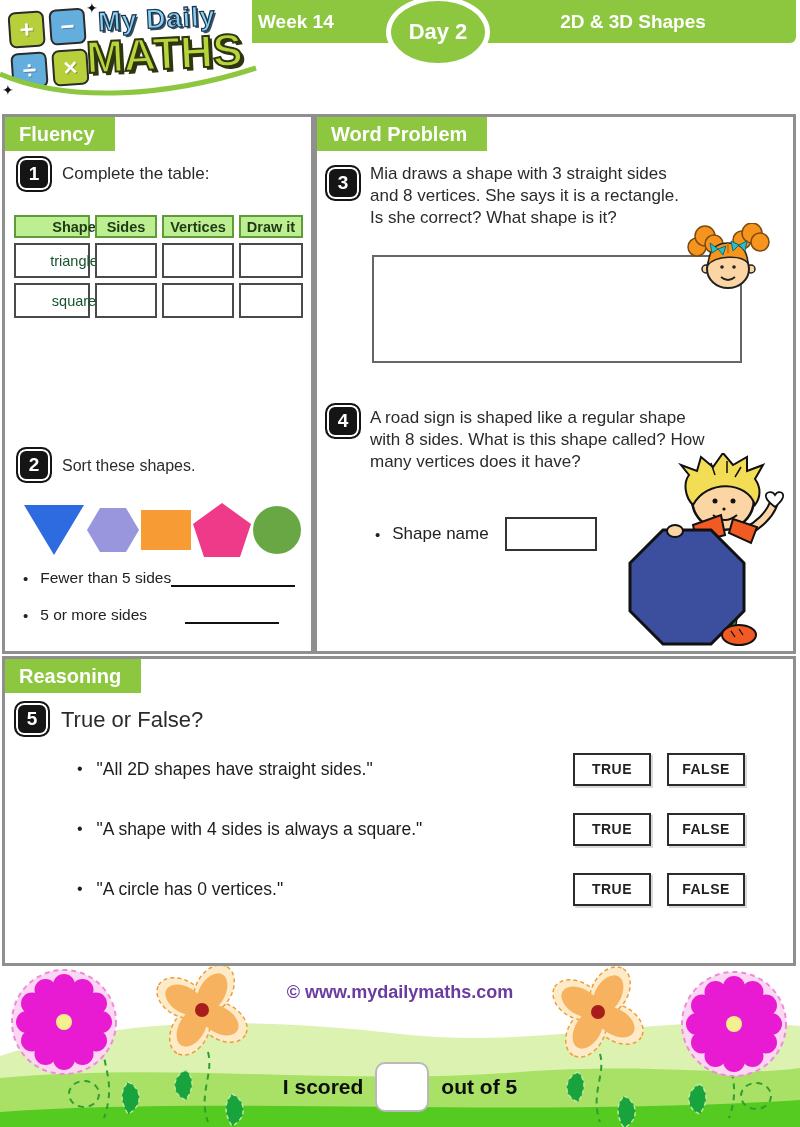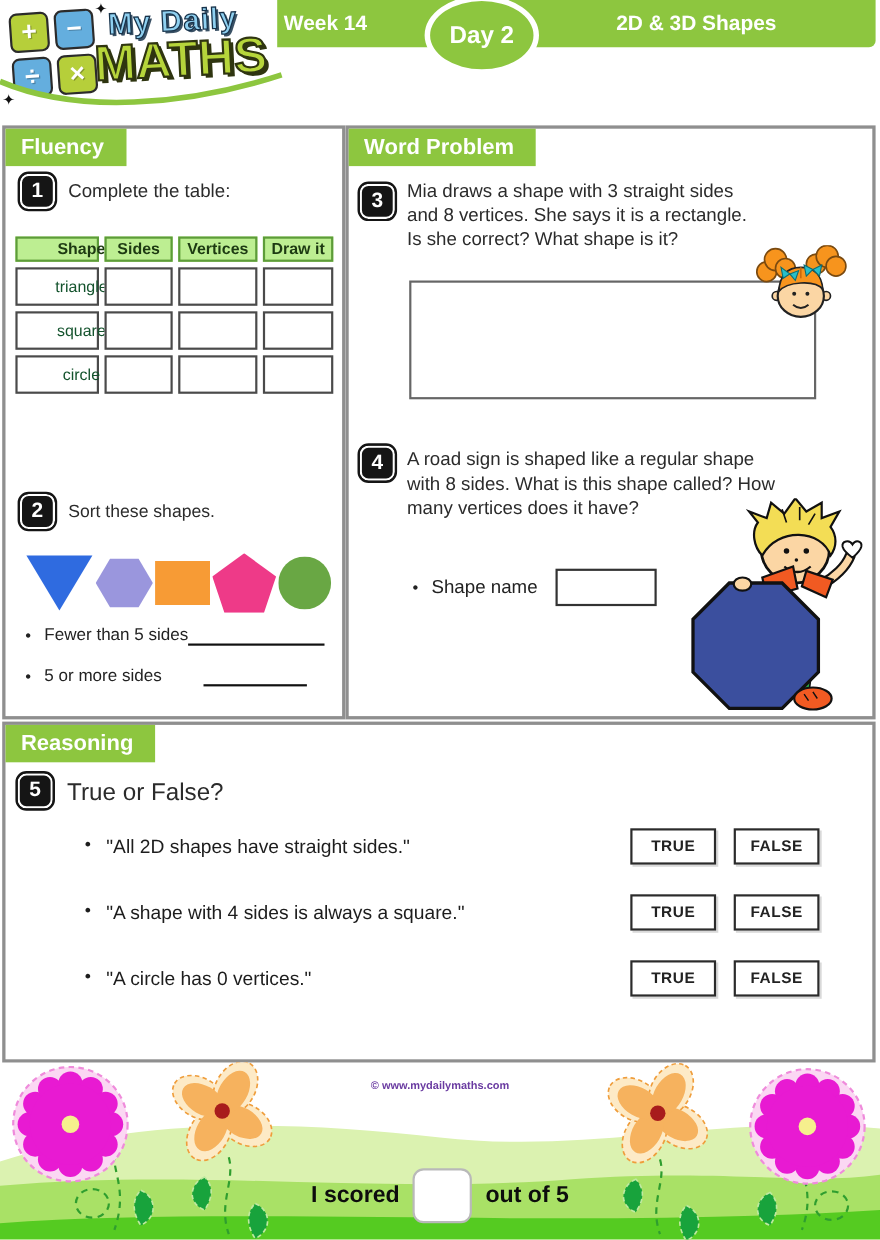--- a/index.html
+++ b/index.html
@@ -72,21 +72,21 @@
   .tf-row { position:absolute; left:72px; width:668px; height:40px; display:flex; align-items:center; }
   .tf-statement { flex:1; font-size:17.5px; color:#1d1d1d; display:flex; align-items:center; }
   .tf-bullet { margin-right:14px; font-size:16px; }
   .tf-box { width:78px; height:33px; border:2px solid #2b2b2b; background:#fff;
     display:flex; align-items:center; justify-content:center; font-size:14px; font-weight:bold;
     letter-spacing:.5px; color:#222; box-shadow:2px 2px 0 rgba(0,0,0,.15); margin-left:16px; }
   
   .footer { position:absolute; left:0; top:966px; width:800px; height:161px; }
   .footer svg.scene { position:absolute; left:0; top:0; }
   .copyright { position:absolute; left:0; top:16px; width:100%; text-align:center;
-    color:#6a3ba1; font-weight:bold; font-size:10px; z-index:2; }
+    color:#6a3ba1; font-weight:bold; font-size:18px; z-index:2; }
   .score-row { position:absolute; left:0; top:96px; width:100%; display:flex; align-items:center;
     justify-content:center; gap:12px; font-size:21px; font-weight:bold; color:#0d0d0d; z-index:2; }
   .score-box { width:54px; height:50px; background:#fff; border:2.5px solid #b9b9b9; border-radius:10px; }
 </style>
 </head>
 <body>
 
 <div id="page">
 
   <div class="banner">
@@ -128,26 +128,20 @@
         <div class="hcell c4">Draw it</div>
       </div>
       <div class="trow">
         <div class="bcell c1">triangle</div>
         <div class="bcell c2"></div>
         <div class="bcell c3"></div>
         <div class="bcell c4"></div>
       </div>
       <div class="trow">
         <div class="bcell c1">square</div>
-        <div class="bcell c2"></div>
-        <div class="bcell c3"></div>
-        <div class="bcell c4"></div>
-      </div>
-      <div class="trow">
-        <div class="bcell c1">circle</div>
         <div class="bcell c2"></div>
         <div class="bcell c3"></div>
         <div class="bcell c4"></div>
       </div>
     </div>
 
     <div class="badge" style="left:11px; top:330px;">2</div>
     <div class="qtext" style="left:57px; top:338px; font-size:16px;">Sort these shapes.</div>
 
     <div class="shape-row">

